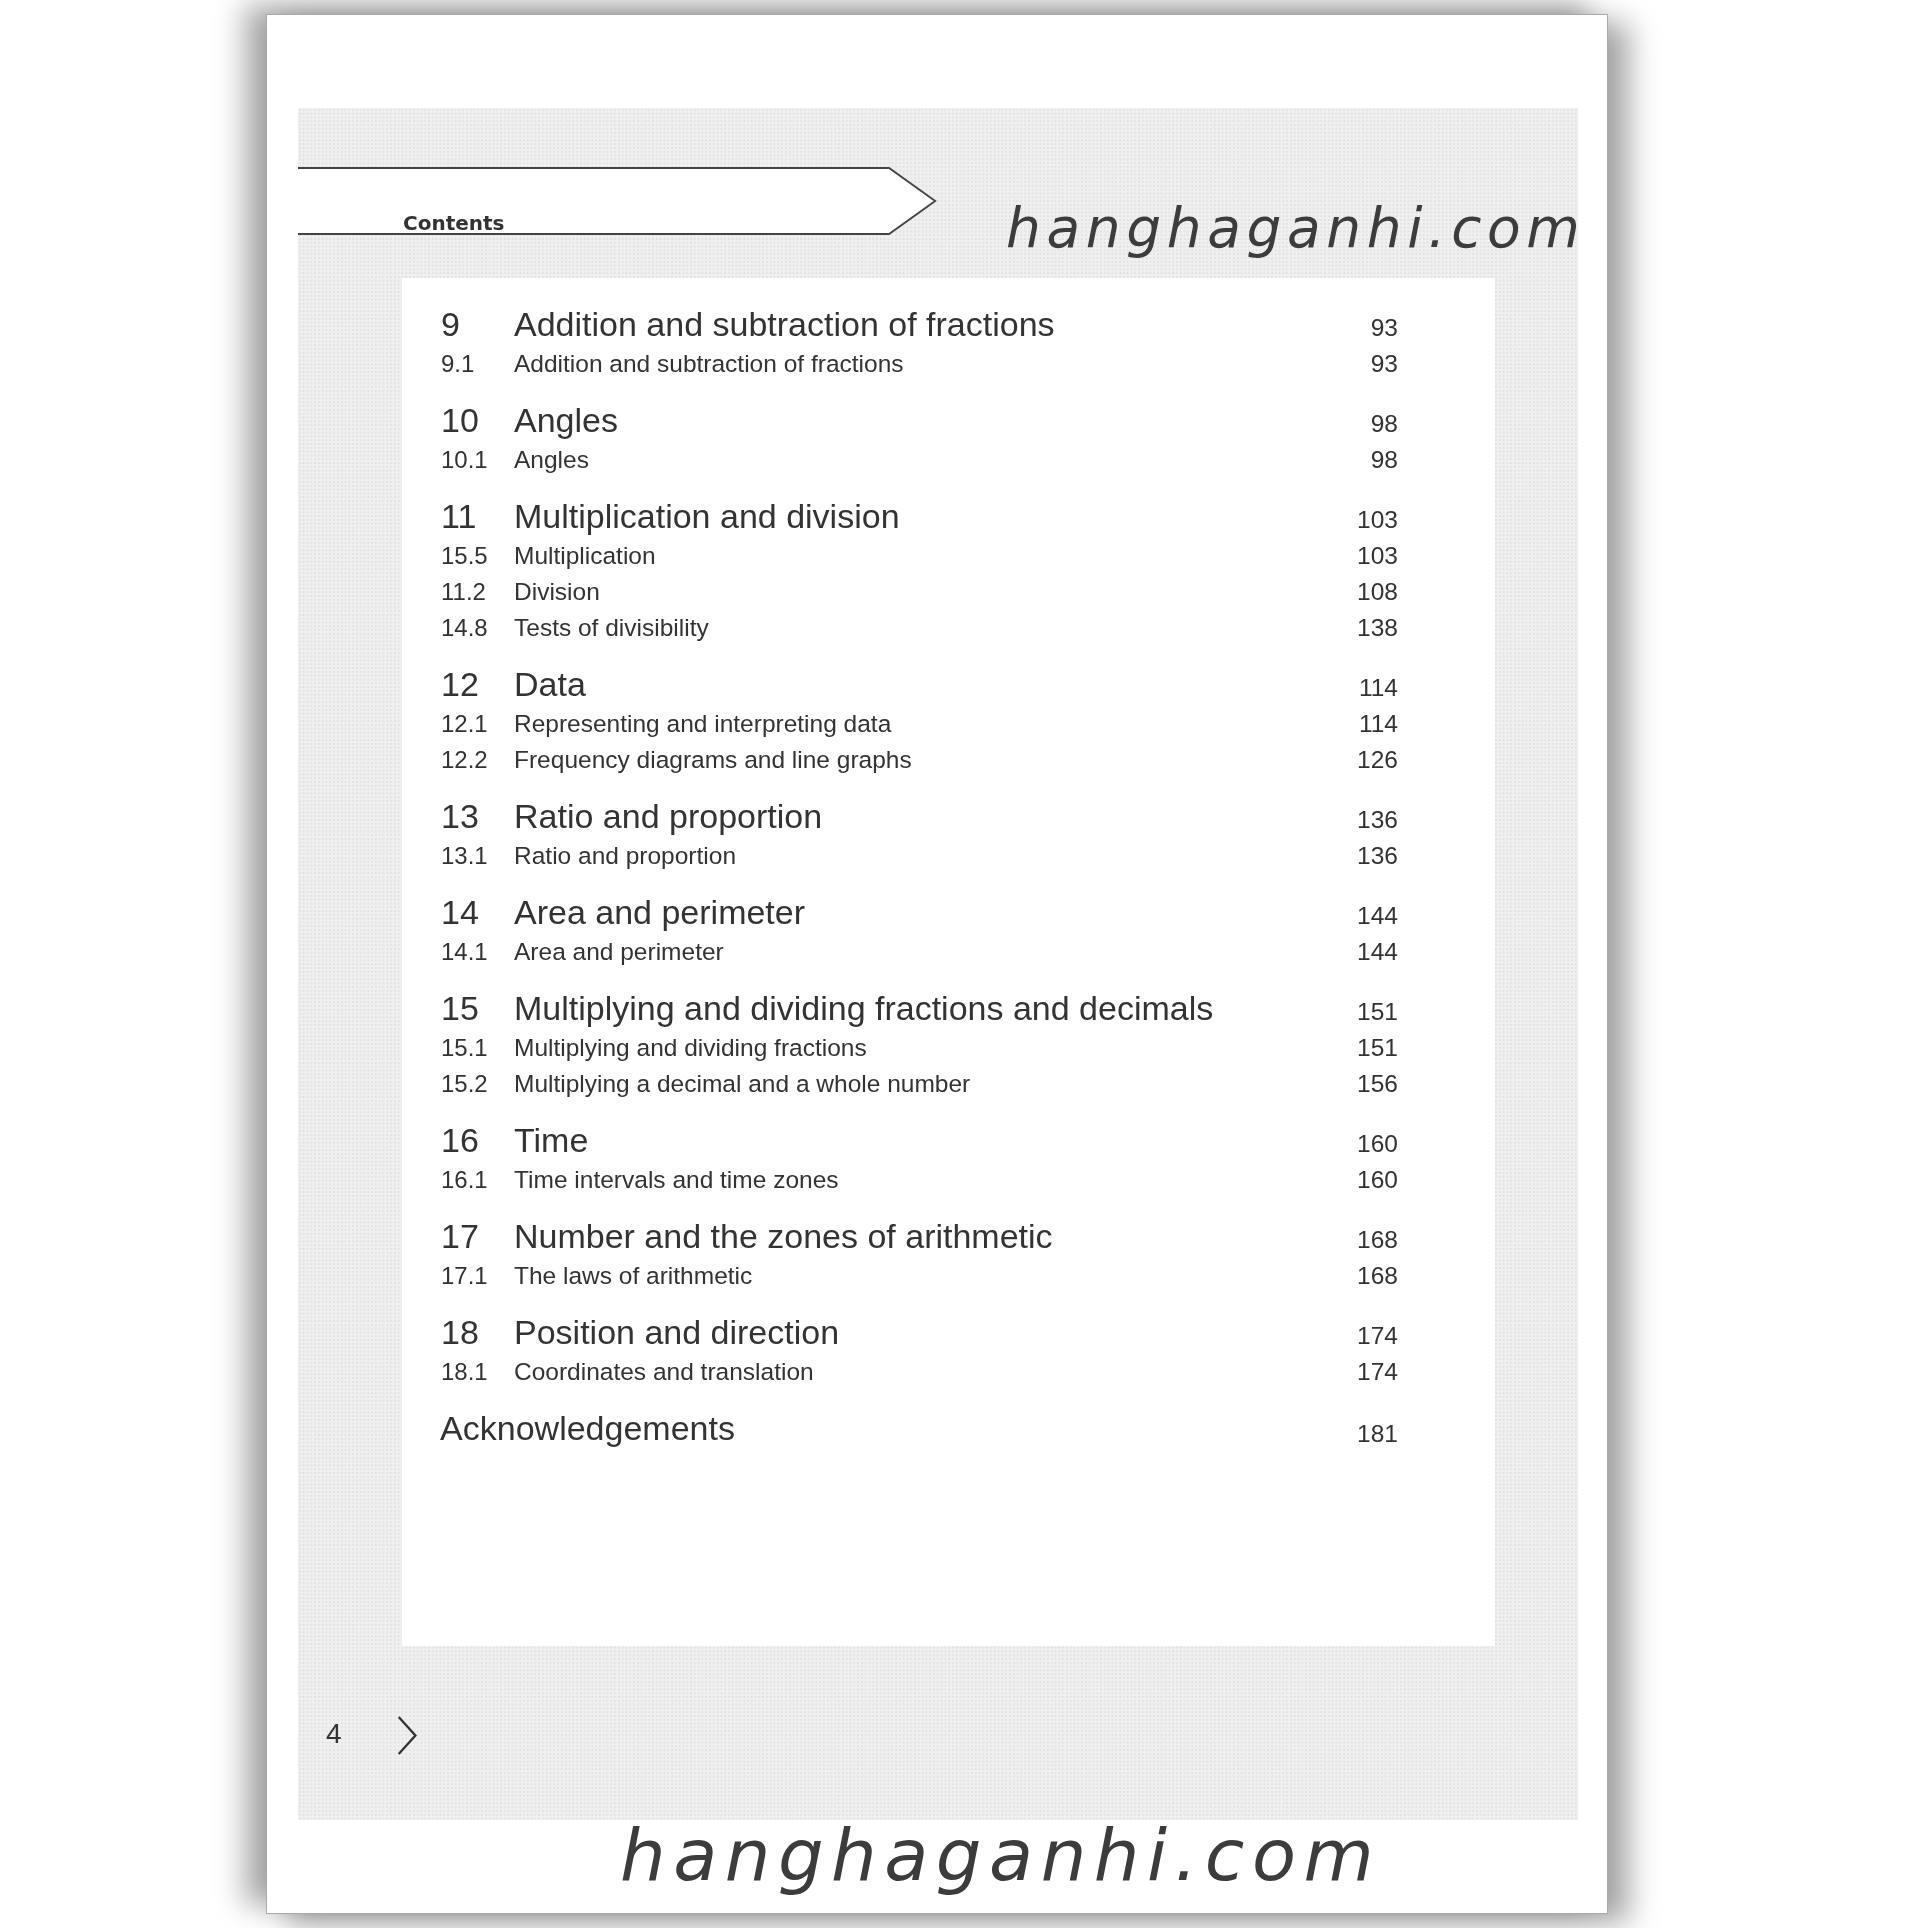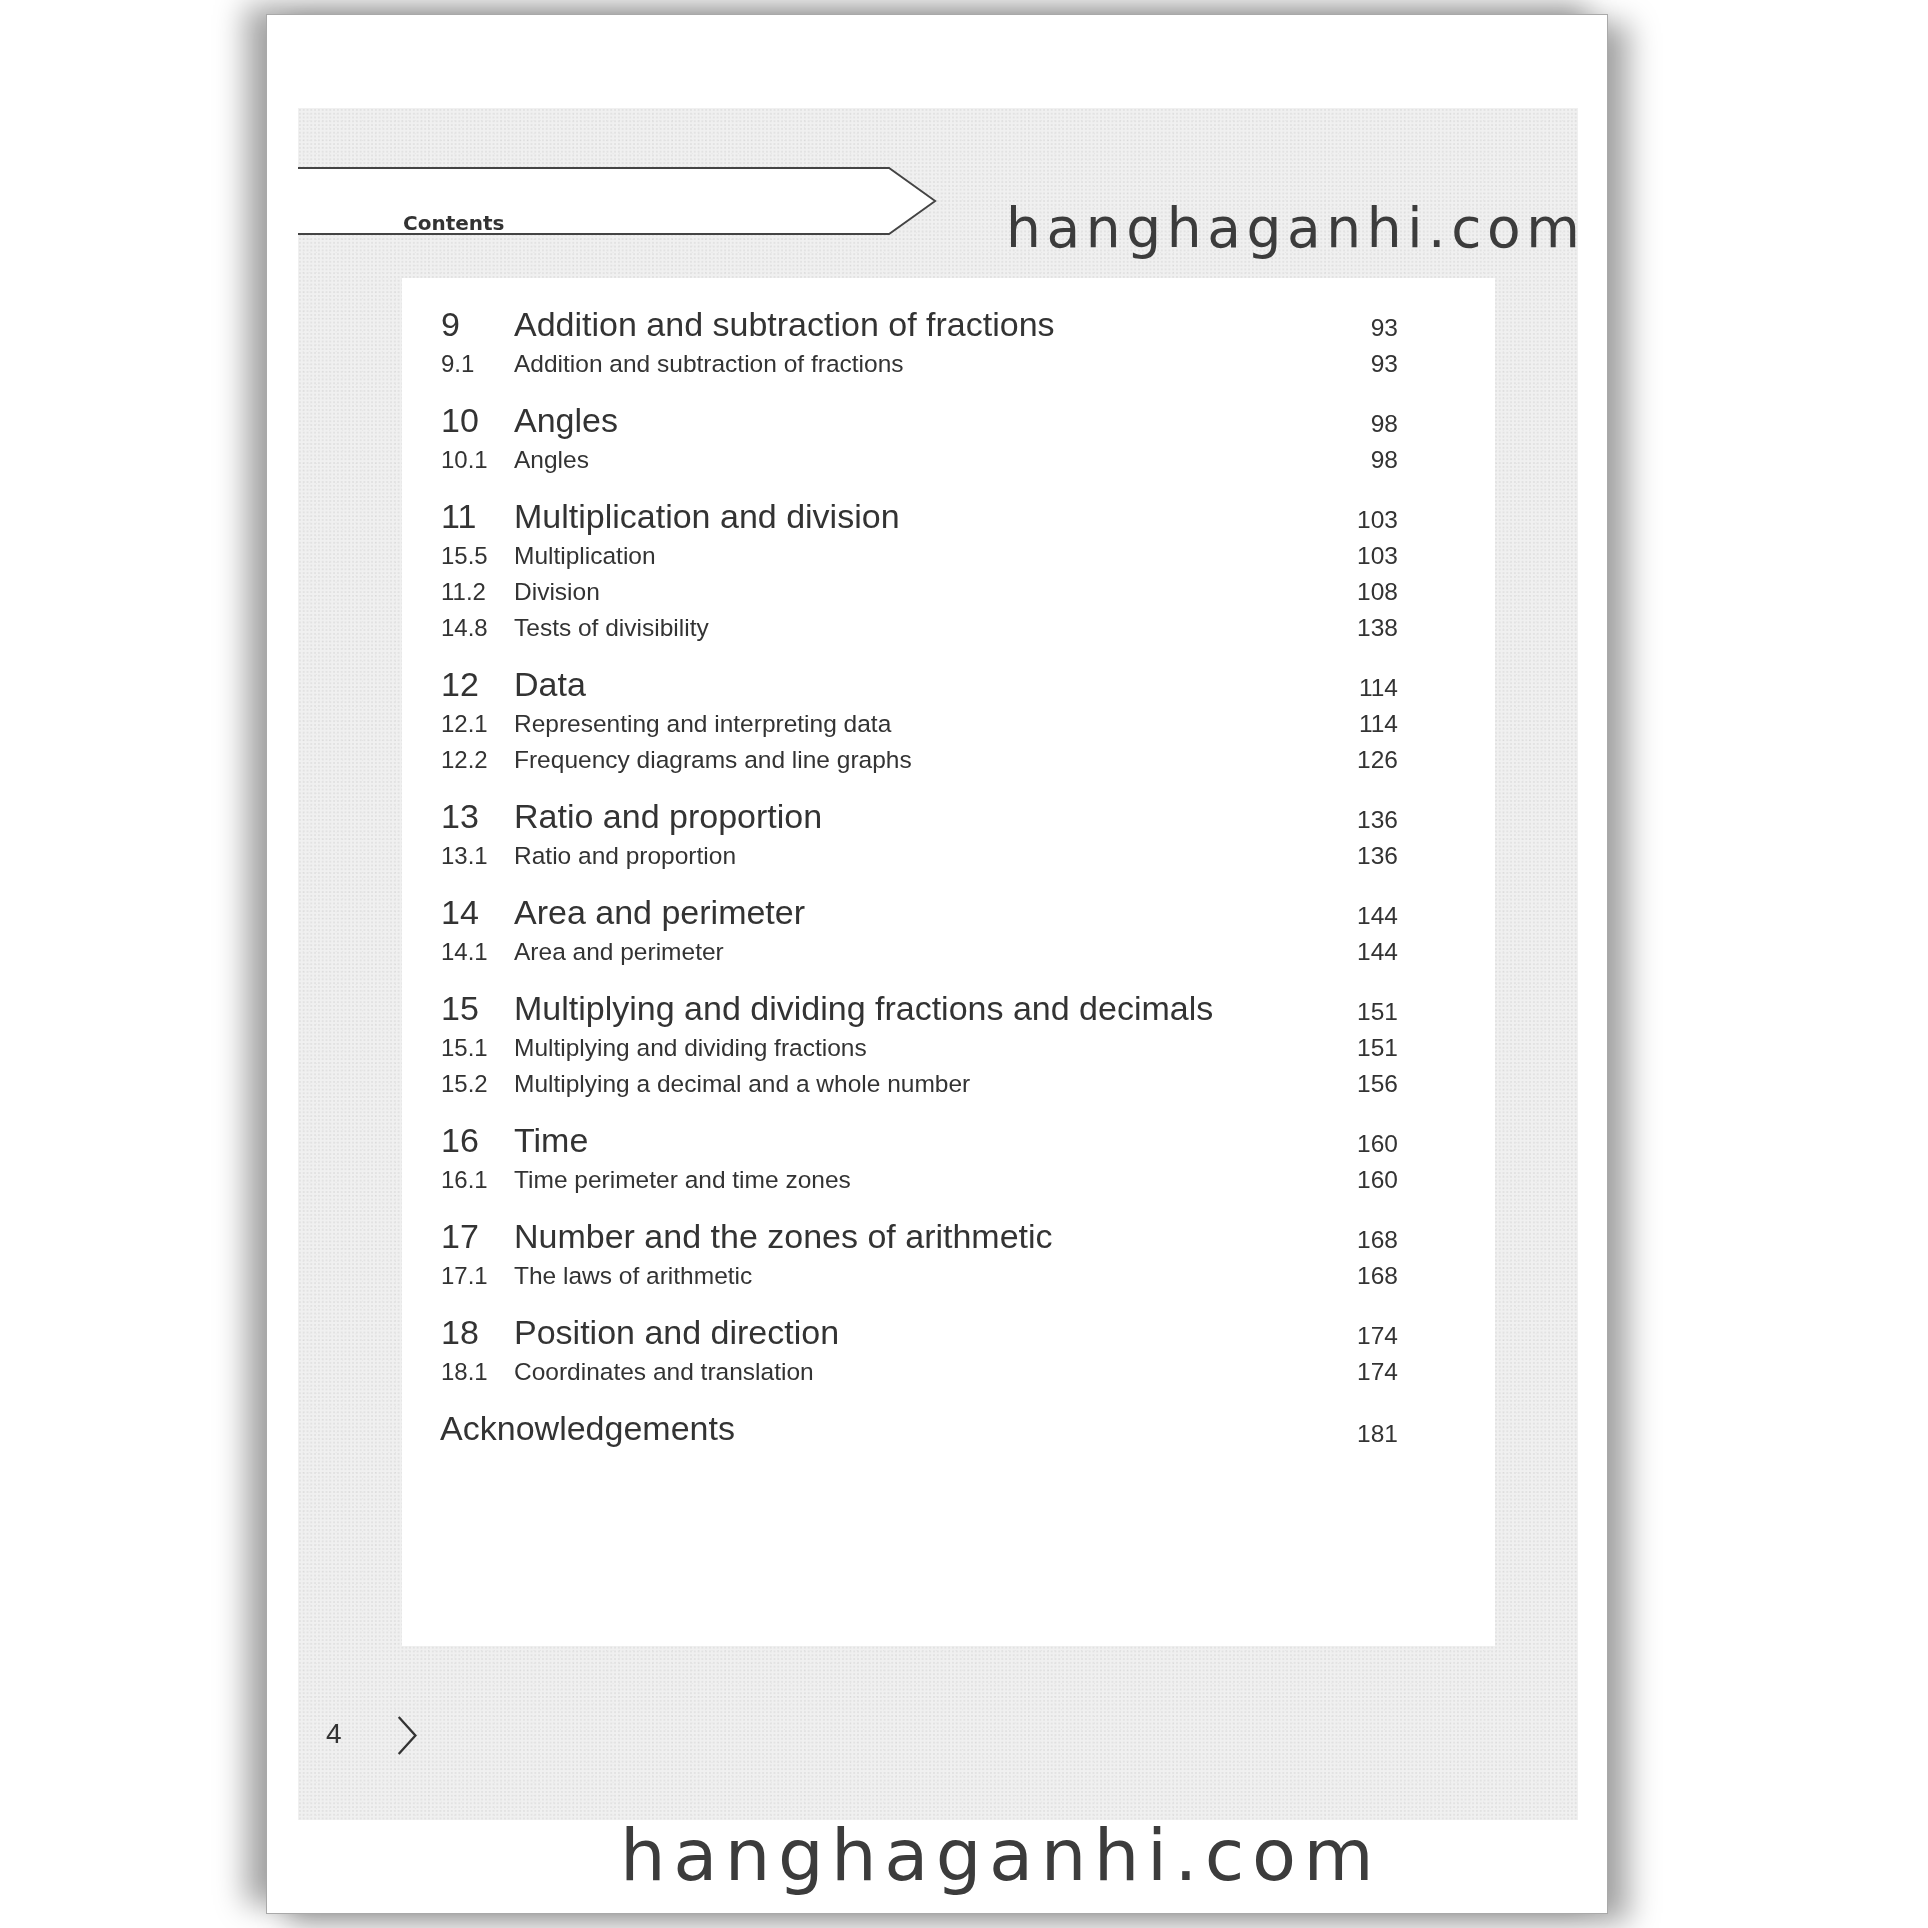--- a/index.html
+++ b/index.html
@@ -33,21 +33,21 @@
     position: absolute; left: 298px; top: 167px; width: 640px; height: 68px;
   }
   .banner svg { position: absolute; left: 0; top: 0; }
   .banner-label {
     position: absolute; left: 105px; top: 19px;
     font-family: "DejaVu Sans", sans-serif; font-weight: bold;
     font-size: 20px; color: #333333; margin-top: 25px;
   }
   .watermark {
     position: absolute; font-family: "DejaVu Sans", sans-serif;
-    color: #3c3c3c; letter-spacing: 5.6px; white-space: nowrap;
+    color: #3c3c3c; letter-spacing: 5.6px; white-space: nowrap; font-style: italic;
   }
   .watermark.top { left: 1006px; top: 196px; font-size: 55px; }
   .watermark.bottom { left: 620px; top: 1813px; font-size: 72px; letter-spacing: 7.5px; }
 
   .toc {
     position: absolute; left: 441px; top: 301px; width: 957px;
   }
   .chapter { margin-bottom: 17px; }
   .row { position: relative; height: 36px; }
   .row.main { height: 43px; }
@@ -192,21 +192,21 @@
       </div>
     </div>
     <div class="chapter">
       <div class="row main">
         <span class="num">16</span>
         <span class="title">Time</span>
         <span class="page">160</span>
       </div>
       <div class="row sub">
         <span class="num">16.1</span>
-        <span class="title">Time perimeter and time zones</span>
+        <span class="title">Time intervals and time zones</span>
         <span class="page">160</span>
       </div>
     </div>
     <div class="chapter">
       <div class="row main">
         <span class="num">17</span>
         <span class="title">Number and the zones of arithmetic</span>
         <span class="page">168</span>
       </div>
       <div class="row sub">

